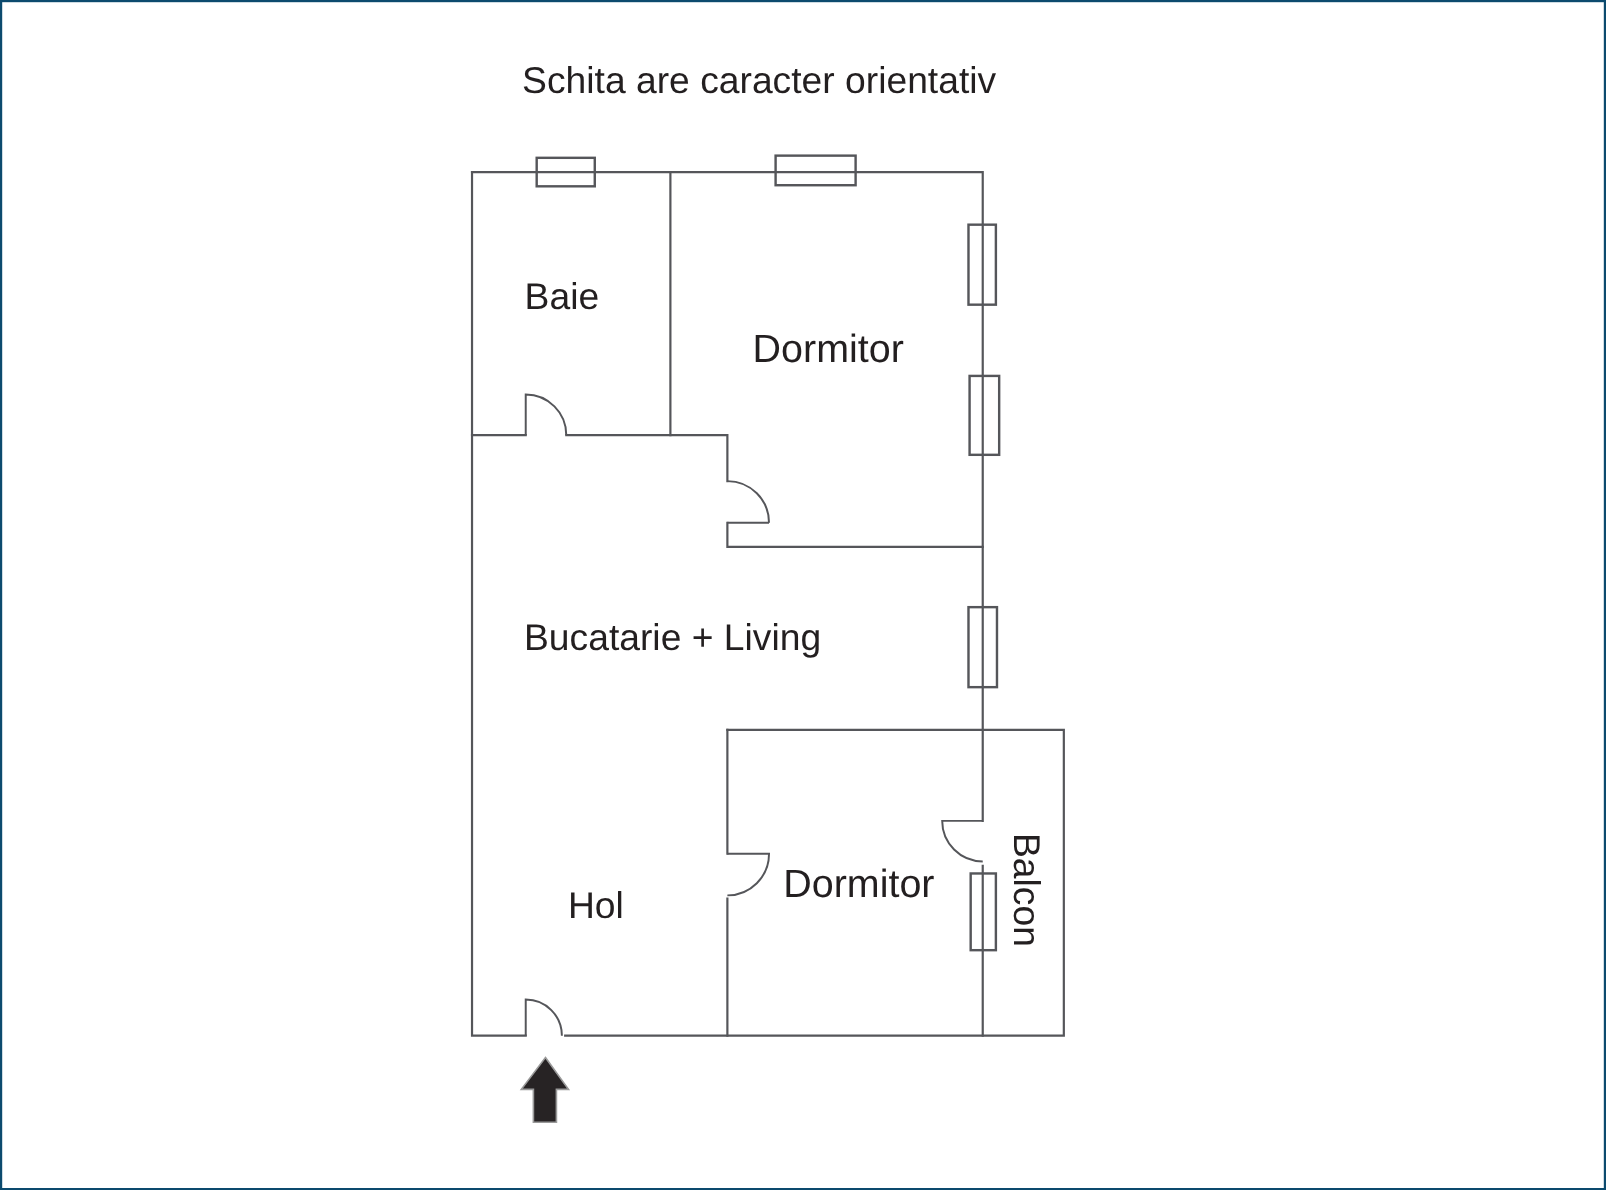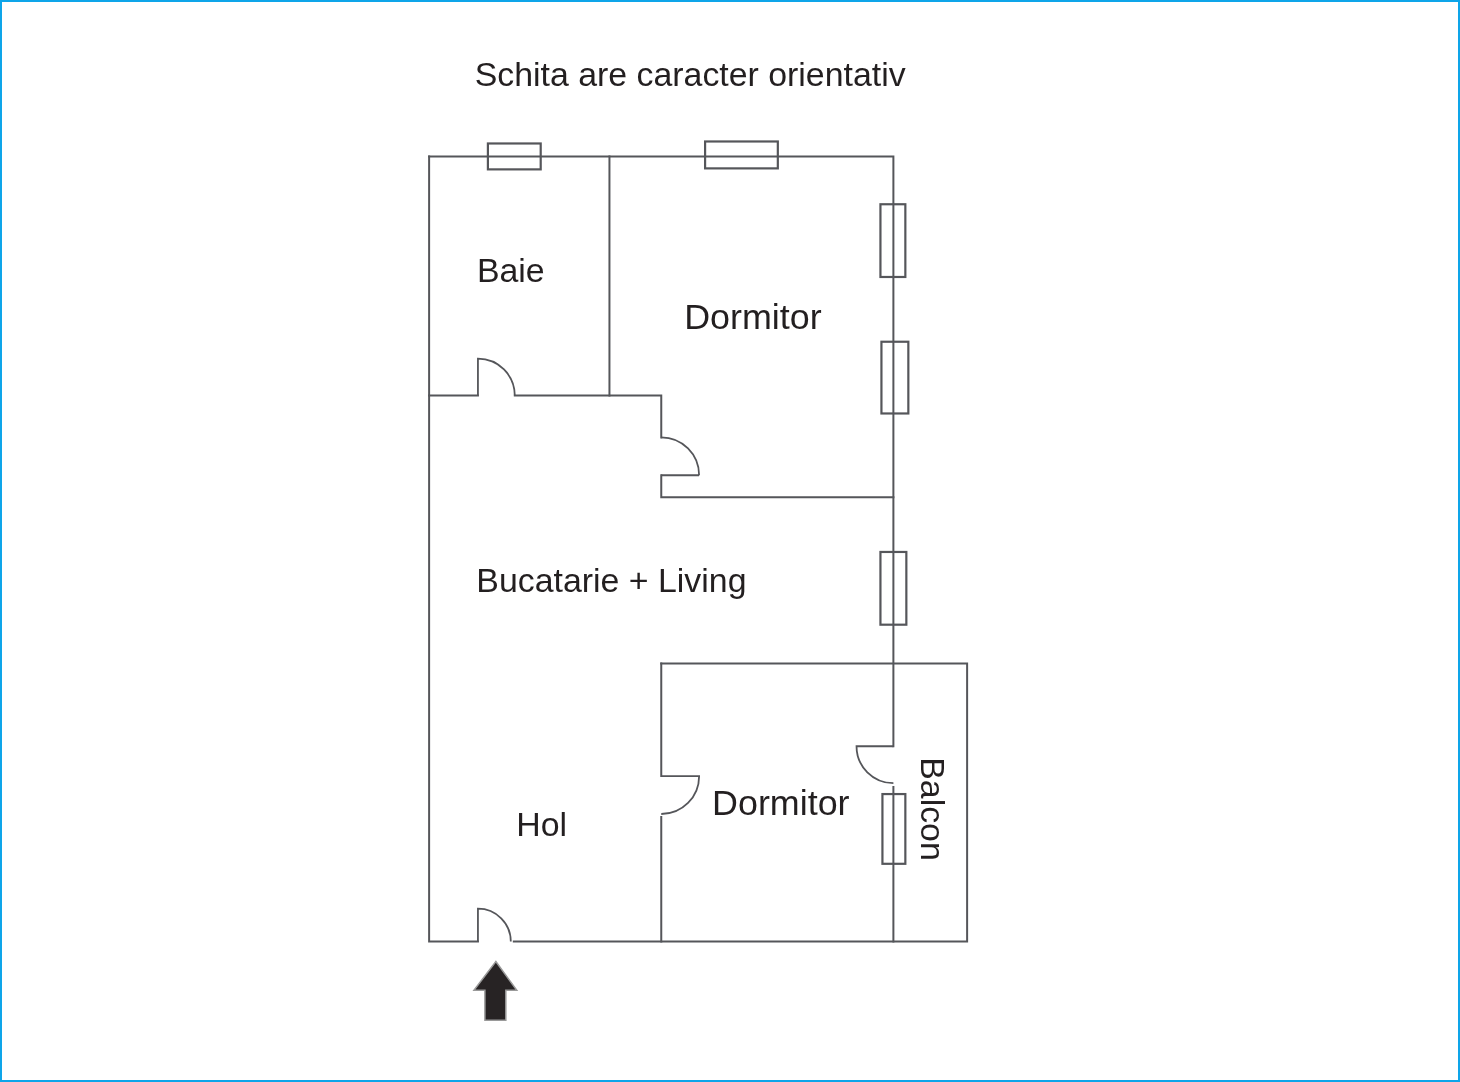--- a/index.html
+++ b/index.html
@@ -5,21 +5,21 @@
   html, body {
     margin: 0;
     padding: 0;
     background: #ffffff;
   }
   .canvas {
     position: relative;
     width: 1460px;
     height: 1082px;
     box-sizing: border-box;
-    border: 2px solid #0ea5e9;
+    border: 2px solid #0c4a6e;
     background: #ffffff;
     overflow: hidden;
   }
   svg {
     display: block;
     width: 100%;
     height: 100%;
   }
   text {
     font-family: "Liberation Sans", sans-serif;

